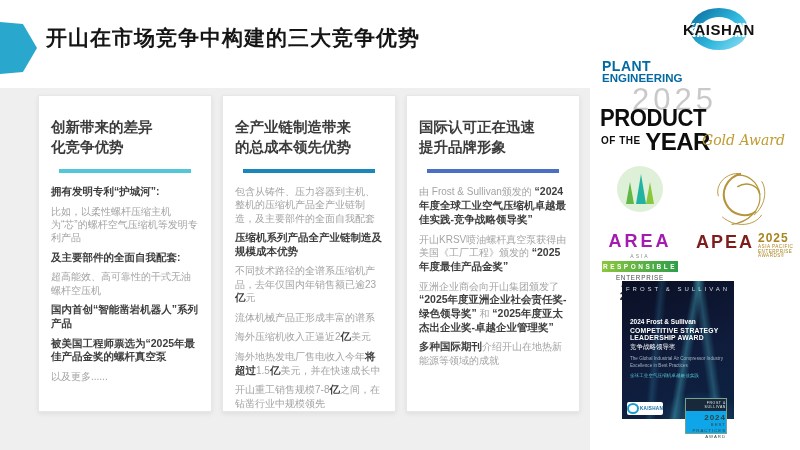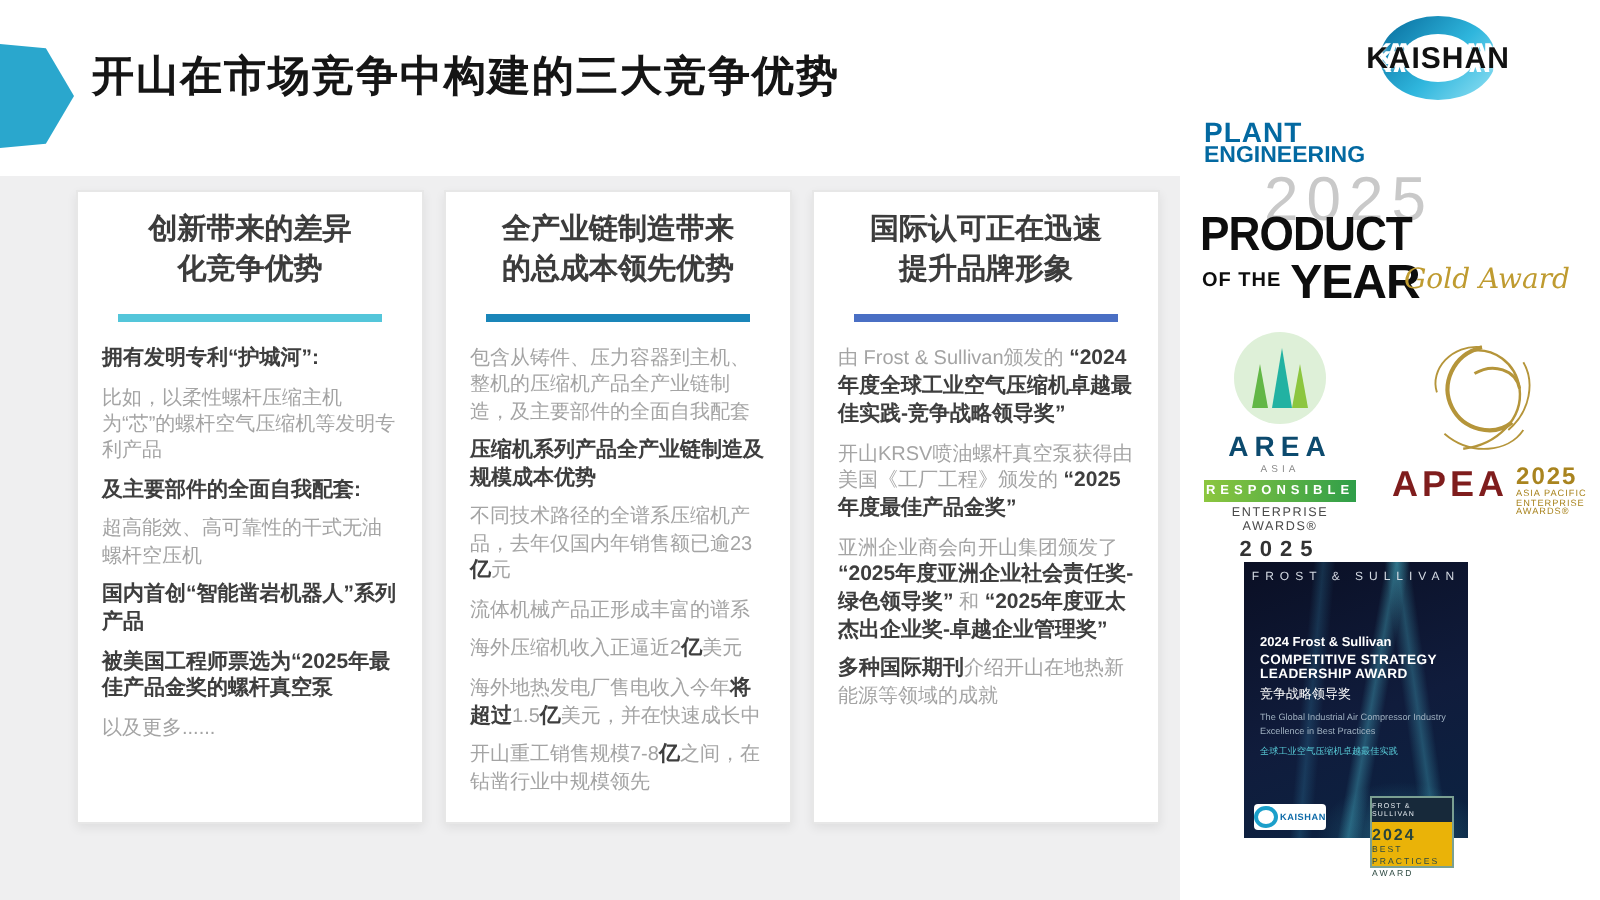--- a/index.html
+++ b/index.html
@@ -18,22 +18,22 @@
     border-radius:50%;background:#fff;}
   .kaishan-logo .ktext{position:absolute;left:0;top:15px;width:130px;text-align:center;
     font-size:15px;font-weight:900;color:#111;letter-spacing:.5px;
     text-shadow:-2px -2px 0 #fff,2px -2px 0 #fff,-2px 2px 0 #fff,2px 2px 0 #fff,0 0 2px #fff;}
 
   
   .content-bg{position:absolute;left:0;top:88px;width:592px;height:362px;background:#efeff0;}
   .cards{position:absolute;left:38px;top:95px;width:542px;display:flex;gap:10px;}
   .card{width:174px;height:317px;background:#fff;border:1px solid #e7e7e7;
     box-shadow:0 2px 5px rgba(0,0,0,.07);box-sizing:border-box;padding:10px 12px 8px;overflow:hidden;}
-  .card-title{font-size:14.5px;line-height:1.35;margin:0 0 0;white-space:pre-line;
-    font-weight:800;color:#3c3c3c;text-align:center;}
+  .card-title{font-size:14.5px;line-height:1.35;margin:12px 0 0;white-space:pre-line;
+    font-weight:800;color:#3c3c3c;}
   .card-divider{height:4px;margin:12px 8px;}
   .card-item{margin:0 0 6px;font-size:10px;line-height:1.32;color:#a4a4a4;}
   .card-item .b{font-weight:700;color:#3e3e3e;font-size:10.5px;}
 
   
   .sidebar{position:absolute;left:590px;top:50px;width:210px;height:400px;background:#fff;}
 
   
   .pe{position:absolute;left:8px;top:8px;width:196px;height:100px;}
   .pe-brand{position:absolute;left:4px;top:2px;color:#0369a1;font-weight:900;line-height:.95;}
@@ -48,21 +48,21 @@
   .pe-gold{position:absolute;left:104px;top:74px;font-family:"DejaVu Serif",serif;font-style:italic;
     color:#bf9b30;font-size:14px;white-space:nowrap;}
 
   
   .area{position:absolute;left:10px;top:116px;width:80px;text-align:center;}
   .area-circle{position:relative;width:46px;height:46px;border-radius:50%;background:#def0d8;margin:0 auto;}
   .tri{position:absolute;width:0;height:0;}
   .tri.mid{left:19px;top:8px;border-left:5px solid transparent;border-right:5px solid transparent;border-bottom:30px solid #22b2a2;}
   .tri.lft{left:9px;top:16px;border-left:4px solid transparent;border-right:4px solid transparent;border-bottom:22px solid #62b746;}
   .tri.rgt{left:29px;top:16px;border-left:4px solid transparent;border-right:4px solid transparent;border-bottom:22px solid #8cc63f;}
-  .area-name{margin-top:3px;font-size:14px;letter-spacing:3px;color:#0c4a6e;font-weight:600;}
+  .area-name{margin-top:19px;font-size:18px;letter-spacing:3px;color:#a21caf;font-weight:600;}
   .area-asia{font-size:5px;letter-spacing:2px;color:#8a8a8a;margin-top:1px;}
   .area-resp{margin:2px 2px 0;background:linear-gradient(90deg,#8cc63f,#2f9e49);color:#fff;
     font-size:6.5px;font-weight:700;letter-spacing:2.5px;padding:2px 0;}
   .area-ent{font-size:6.3px;color:#4a4a4a;letter-spacing:.8px;margin-top:2px;}
   .area-year{font-size:11px;font-weight:700;letter-spacing:4px;color:#333;margin-top:2px;}
 
   
   .apea{position:absolute;left:106px;top:118px;width:92px;}
   .apea-emblem{display:block;margin:0 0 0 16px;}
   .apea-row{display:flex;align-items:flex-start;gap:4px;margin-top:2px;}
@@ -83,22 +83,22 @@
   .cert-body{position:relative;margin:26px 0 0 8px;color:#fff;}
   .cert-l1{font-size:6.5px;font-weight:700;}
   .cert-l2{font-size:6.8px;font-weight:800;letter-spacing:.2px;margin-top:2px;}
   .cert-l3{font-size:6.5px;margin-top:2px;}
   .cert-s{font-size:4.6px;color:#9fb0c0;margin-top:4px;line-height:1.5;}
   .cert-s3{font-size:4.6px;color:#57c7d4;margin-top:3px;}
   .cert-minilogo{position:absolute;left:5px;bottom:4px;width:36px;height:13px;background:#fff;border-radius:2px;
     display:flex;align-items:center;justify-content:center;gap:1px;}
   .cert-minilogo .mring{width:9px;height:7px;border:2px solid #1b9fca;border-radius:50%;}
   .cert-minilogo .mtext{font-size:4.6px;font-weight:800;color:#0d6aa8;letter-spacing:.3px;}
-  .badge{position:absolute;left:95px;top:348px;width:42px;height:36px;background:#eab308;
-    border:1px solid #7ba092;box-sizing:border-box;text-align:left;}
+  .badge{position:absolute;left:95px;top:348px;width:42px;height:36px;background:#0ea5e9;
+    border:1px solid #7ba092;box-sizing:border-box;text-align:right;}
   .badge-top{background:#17293a;color:#e7edf2;font-size:3.5px;letter-spacing:.6px;padding:2px 0;}
   .badge-year{font-size:8px;font-weight:700;color:#27443c;margin-top:2px;letter-spacing:1px;}
   .badge-l{font-size:4.3px;color:#2e4a42;letter-spacing:1px;line-height:1.4;}
 </style>
 </head>
 <body>
 
 <div class="stage">
 
   <div class="title-shape"></div>

